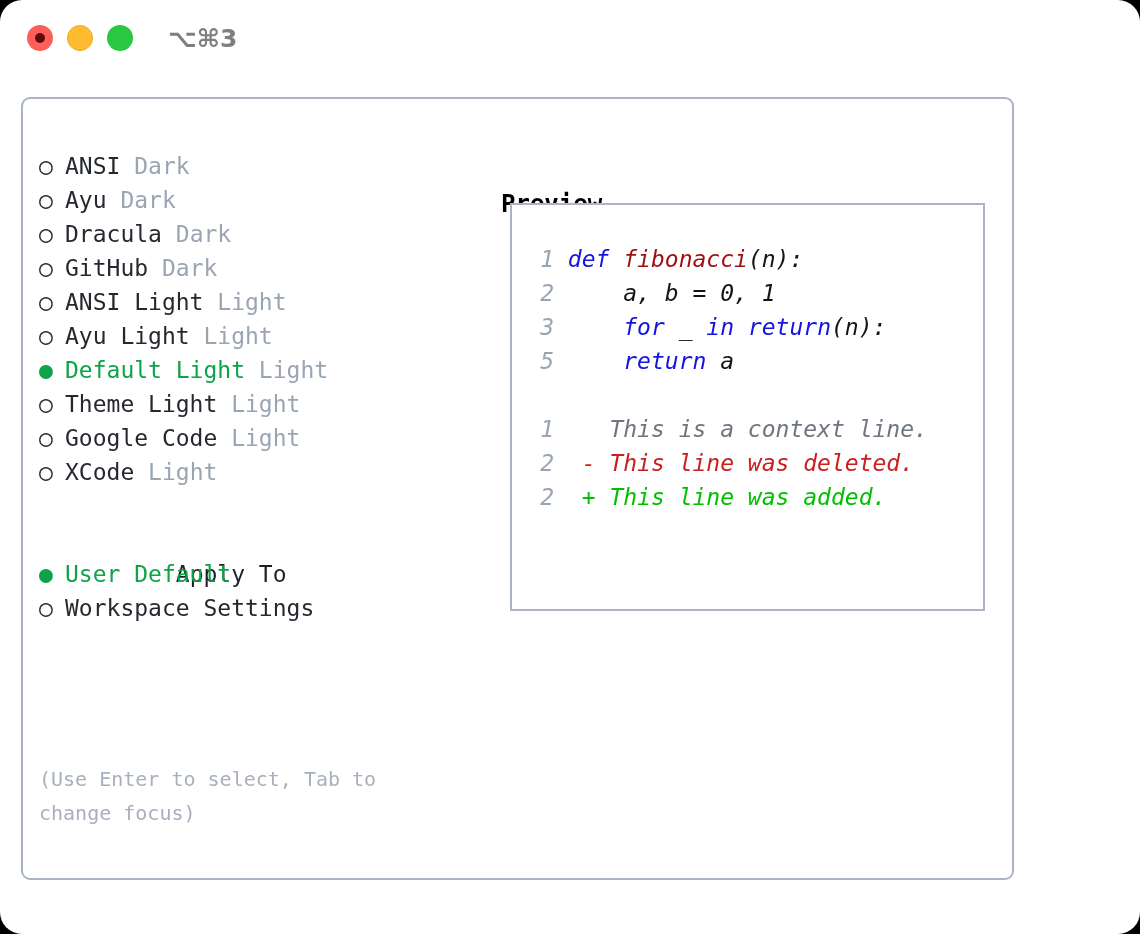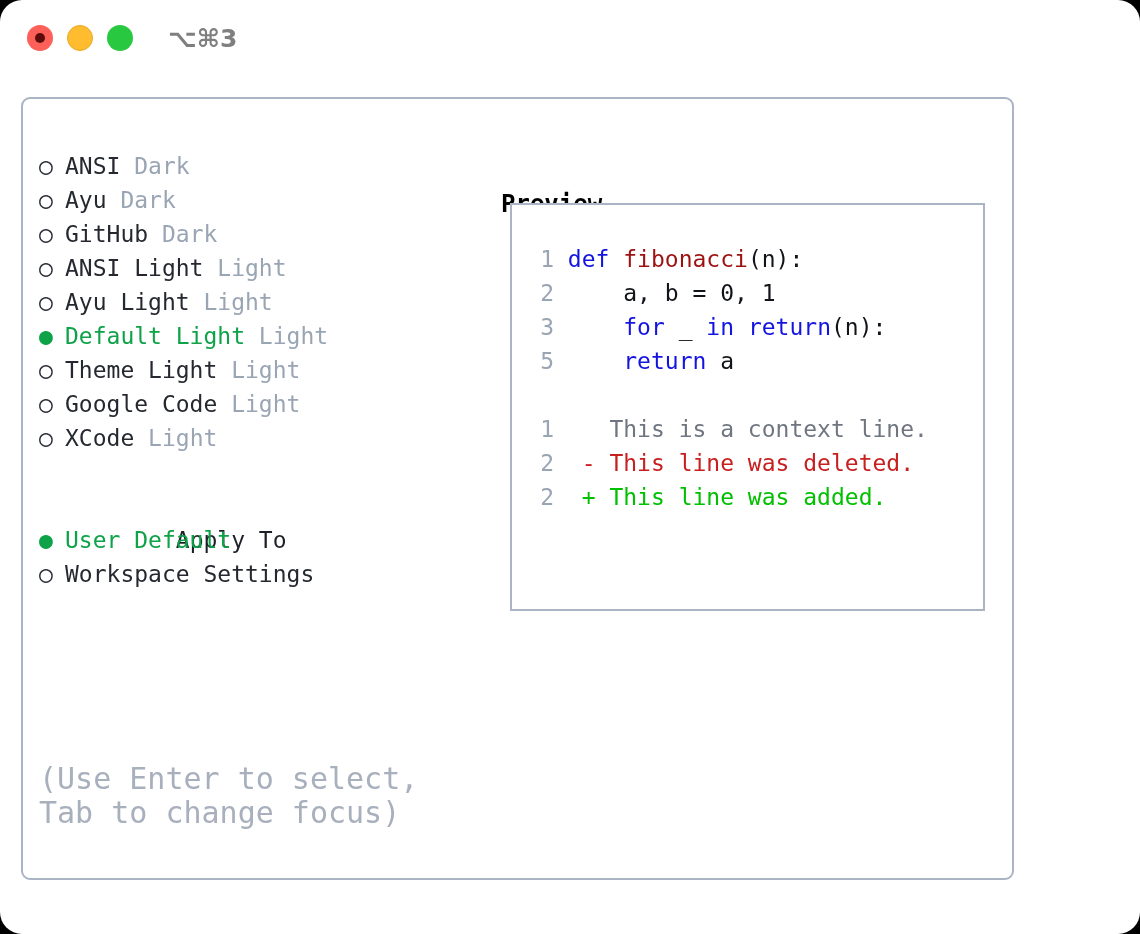--- a/index.html
+++ b/index.html
@@ -109,21 +109,21 @@
   .section-header {
     color: #1d2026;
     font-size: 23px;
   }
 
   #hint {
     position: absolute;
     left: 16px;
     top: 663px;
     width: 420px;
-    font-size: 30px;
+    font-size: 20px;
     line-height: 34px;
     color: #a8b0bd;
     white-space: pre-wrap;
   }
 
   
   #preview-title {
     position: absolute;
     left: 478px;
     top: 52px;
@@ -134,20 +134,21 @@
   }
   #preview-box {
     position: absolute;
     left: 487px;
     top: 104px;
     width: 475px;
     height: 408px;
     border: 2px solid #aab4c4;
     box-sizing: border-box;
     background: #ffffff;
+    font-style: italic;
   }
   #code-area {
     position: absolute;
     left: 16px;
     top: 37px;
     width: 440px;
   }
   .code-line {
     height: 34px;
     line-height: 34px;
@@ -182,20 +183,21 @@
   </div>
 
   <div id="panel">
 
     <div id="left-col">
 
 
       <div id="theme-items">
           <div class="row"><span class="marker">○</span><span class="theme-name">ANSI</span><span class="theme-variant"> Dark</span></div>
           <div class="row"><span class="marker">○</span><span class="theme-name">Ayu</span><span class="theme-variant"> Dark</span></div>
+          <div class="row"><span class="marker">○</span><span class="theme-name">Dracula</span><span class="theme-variant"> Dark</span></div>
           <div class="row"><span class="marker">○</span><span class="theme-name">GitHub</span><span class="theme-variant"> Dark</span></div>
           <div class="row"><span class="marker">○</span><span class="theme-name">ANSI Light</span><span class="theme-variant"> Light</span></div>
           <div class="row"><span class="marker">○</span><span class="theme-name">Ayu Light</span><span class="theme-variant"> Light</span></div>
           <div class="row selected"><span class="marker selected">●</span><span class="theme-name">Default Light</span><span class="theme-variant"> Light</span></div>
           <div class="row"><span class="marker">○</span><span class="theme-name">Theme Light</span><span class="theme-variant"> Light</span></div>
           <div class="row"><span class="marker">○</span><span class="theme-name">Google Code</span><span class="theme-variant"> Light</span></div>
           <div class="row"><span class="marker">○</span><span class="theme-name">XCode</span><span class="theme-variant"> Light</span></div>
         </div>
 
       <div class="spacer"></div>

